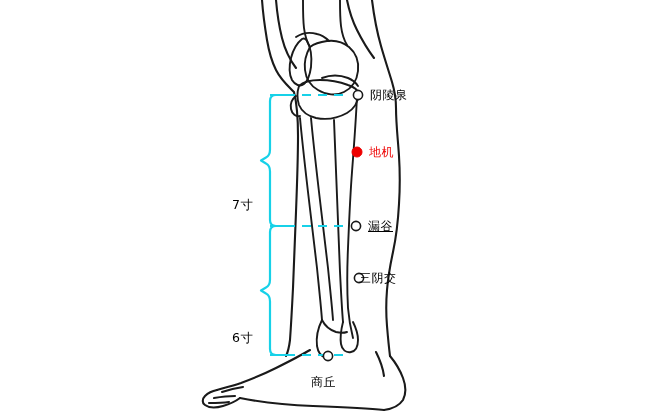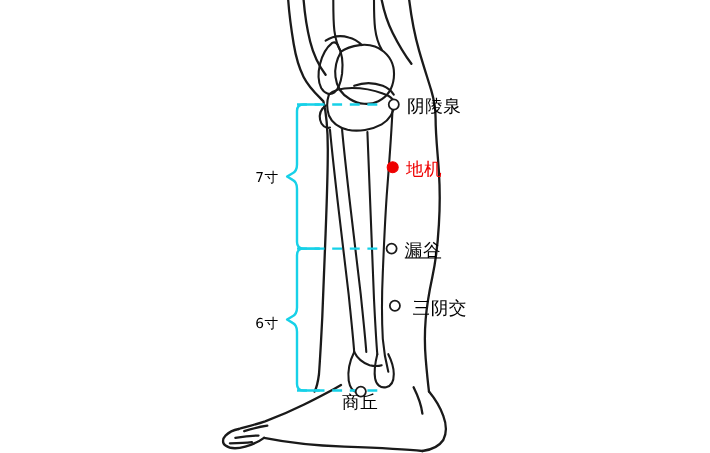--- a/index.html
+++ b/index.html
@@ -20,36 +20,37 @@
   }
   #anatomy-svg {
     position: absolute;
     left: 0;
     top: 0;
     width: 645px;
     height: 412px;
   }
   .point-label {
     position: absolute;
-    font-size: 16px;
+    font-size: 12px;
     line-height: 1;
     color: #000000;
     white-space: nowrap;
     letter-spacing: 0.5px;
   }
   .point-label.red {
     color: #ee0000;
   }
   .measure-label {
     position: absolute;
     font-size: 12.5px;
     line-height: 1;
     color: #000000;
     white-space: nowrap;
     letter-spacing: 0.5px;
+    margin-top: 44px;
   }
 </style>
 </head>
 <body>
 
 <div id="diagram-root">
 
   <svg id="anatomy-svg" viewBox="0 0 645 412">
 
     <g fill="none" stroke="#1a1a1a" stroke-width="2.1" stroke-linecap="round" stroke-linejoin="round">
@@ -179,19 +180,19 @@
         <circle cx="359" cy="278" r="4.6" fill="#ffffff" stroke="#1a1a1a" stroke-width="1.6"></circle>
         <circle cx="328" cy="356" r="4.6" fill="#ffffff" stroke="#1a1a1a" stroke-width="1.6"></circle>
       </g>
 
   </svg>
 
   <div id="label-layer">
       <div class="point-label" style="left: 370px; top: 89px;">阴陵泉</div>
       <div class="point-label red" style="left: 369px; top: 146px;">地机</div>
       <div class="point-label" style="left: 368px; top: 220px; text-decoration: underline;">漏谷</div>
-      <div class="point-label" style="left: 375px; top: 272px; text-align: center;">三阴交</div>
-      <div class="point-label" style="left: 311px; top: 358px;">商丘</div>
+      <div class="point-label" style="left: 359px; top: 272px; text-align: center;">三阴交</div>
+      <div class="point-label" style="left: 311px; top: 376px;">商丘</div>
       <div class="measure-label" style="left: 232px; top: 155px;">7寸</div>
       <div class="measure-label" style="left: 232px; top: 288px;">6寸</div>
     </div>
 
 </div>
 
 </body></html>

